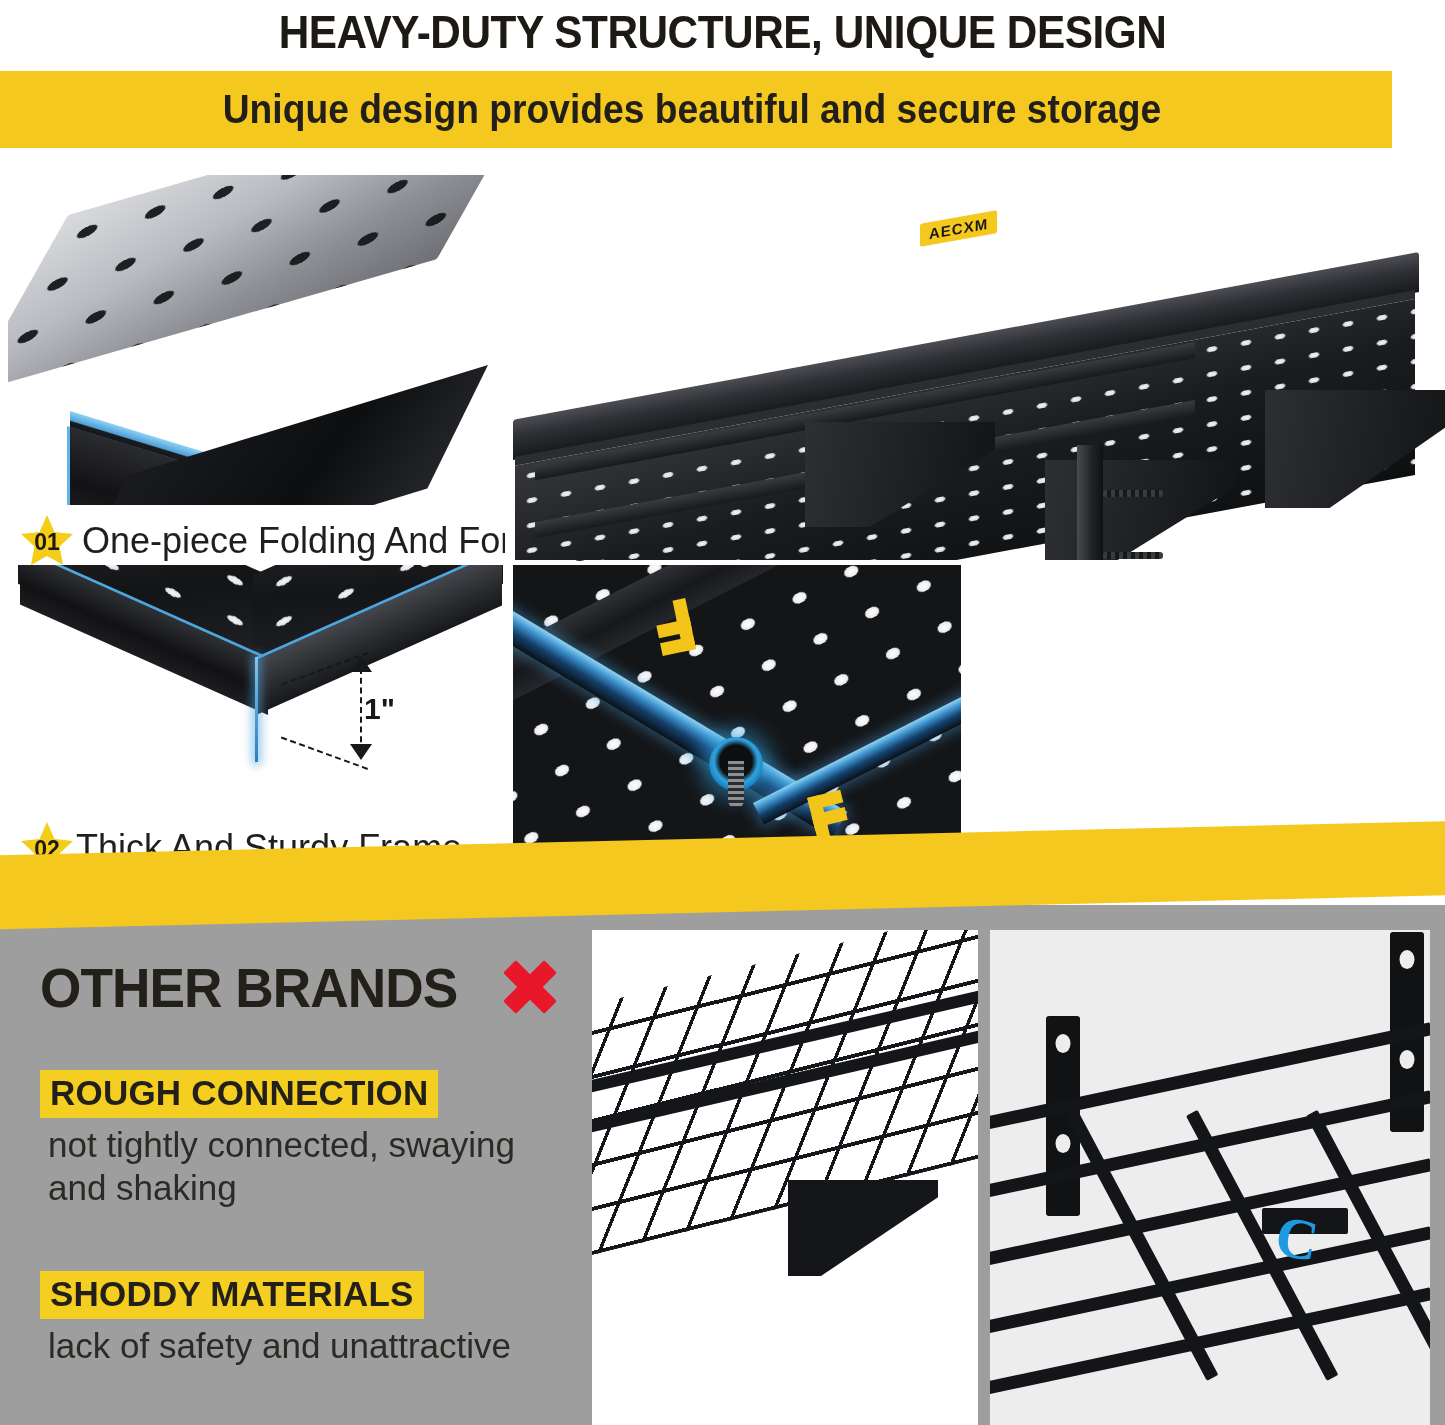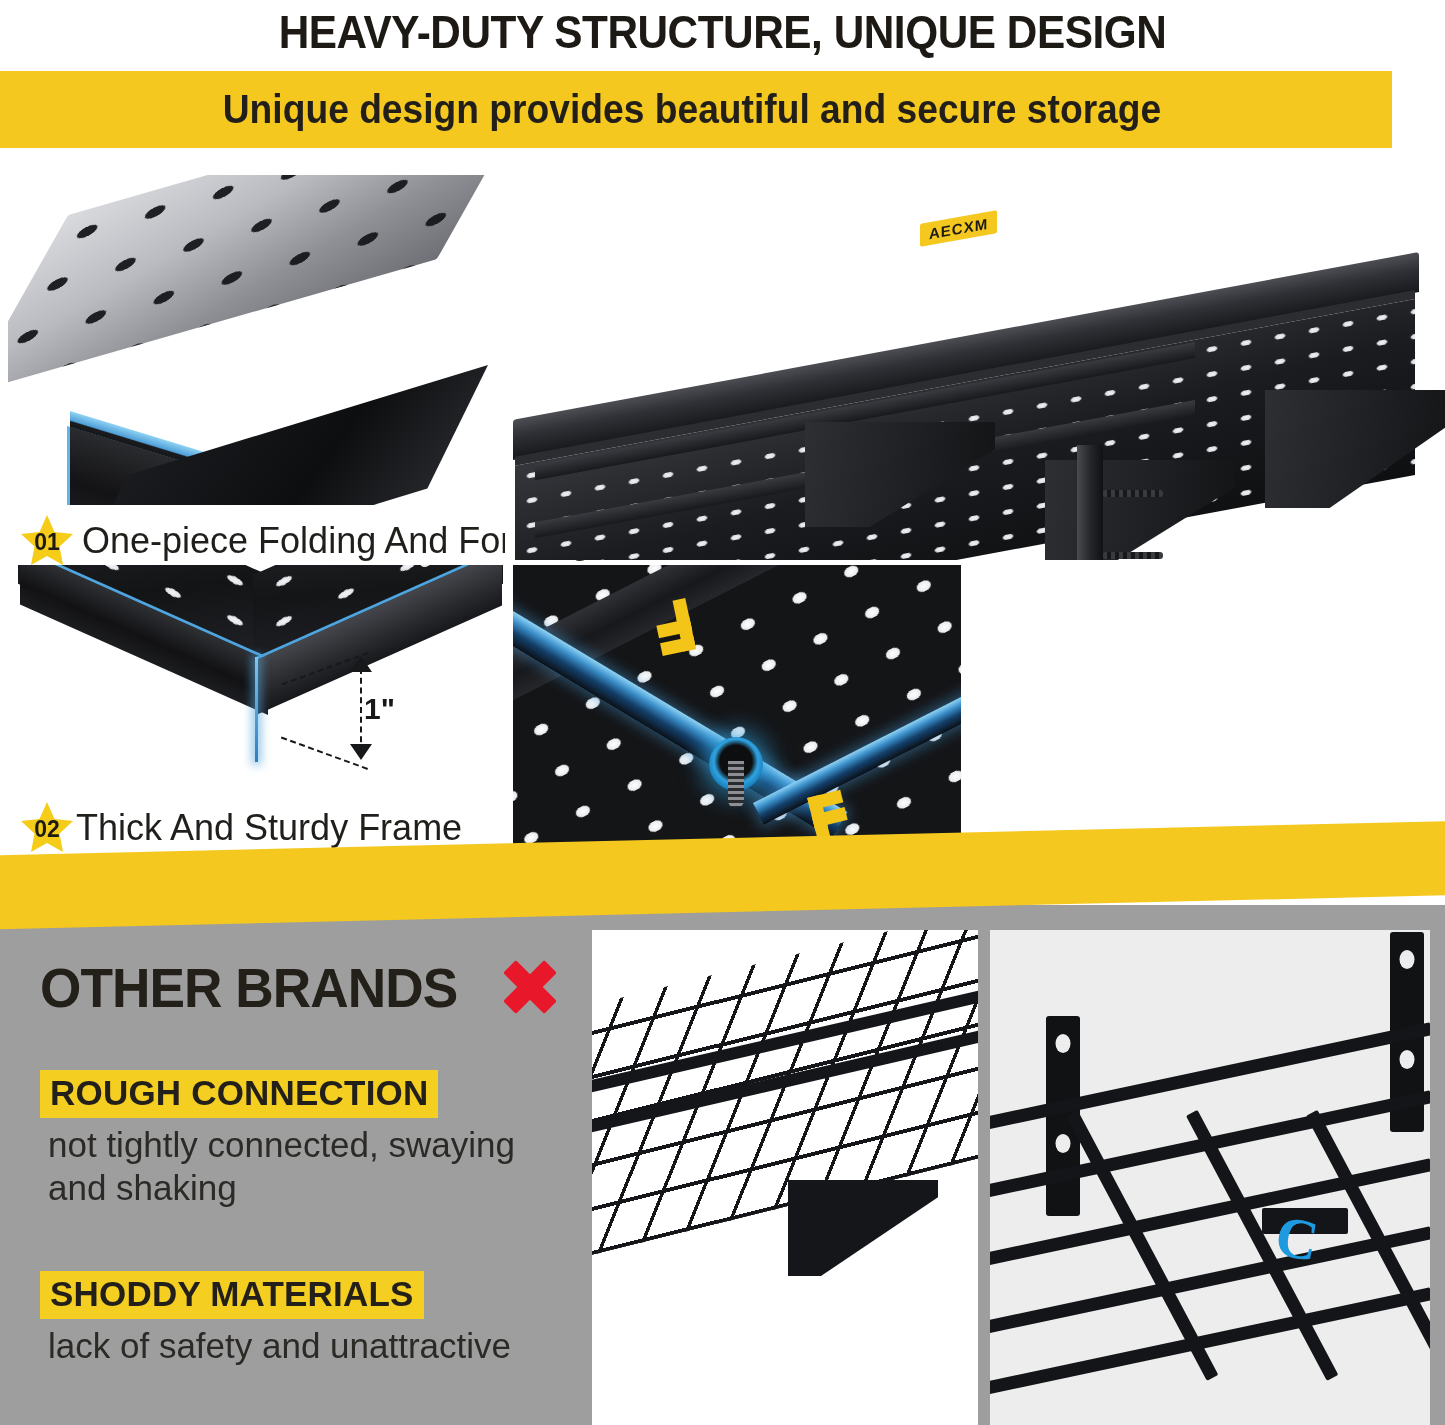--- a/index.html
+++ b/index.html
@@ -288,21 +288,21 @@
       <div class="dim">
         <div class="dim-d1"></div>
         <div class="dim-d2"></div>
         <div class="dim-up"></div>
         <div class="dim-line"></div>
         <div class="dim-dn"></div>
         <div class="dim-lab">1"</div>
       </div>
     </div>
 
-    <div style="position:absolute;left:18px;top:640px;display:flex;align-items:center;gap:0;">
+    <div style="position:absolute;left:18px;top:660px;display:flex;align-items:center;gap:0;">
       <svg width="58" height="56" viewBox="0 0 58 56">
         <polygon points="29,2 36.5,19 55,21 41.5,33.5 45,52 29,43 13,52 16.5,33.5 3,21 21.5,19" fill="#F5CC17"></polygon>
         <text x="29" y="37" text-anchor="middle" font-family="Liberation Sans, sans-serif" font-size="23" font-weight="700" fill="#1d1a14">02</text>
       </svg>
       <span style="font-family:'Liberation Sans Narrow','Liberation Sans',sans-serif;font-weight:400;font-size:36px;color:#211f1b;">Thick And Sturdy Frame</span>
     </div>
 
     <div class="p3">
       <div class="perf"></div>
       <div class="p3-band"></div>

